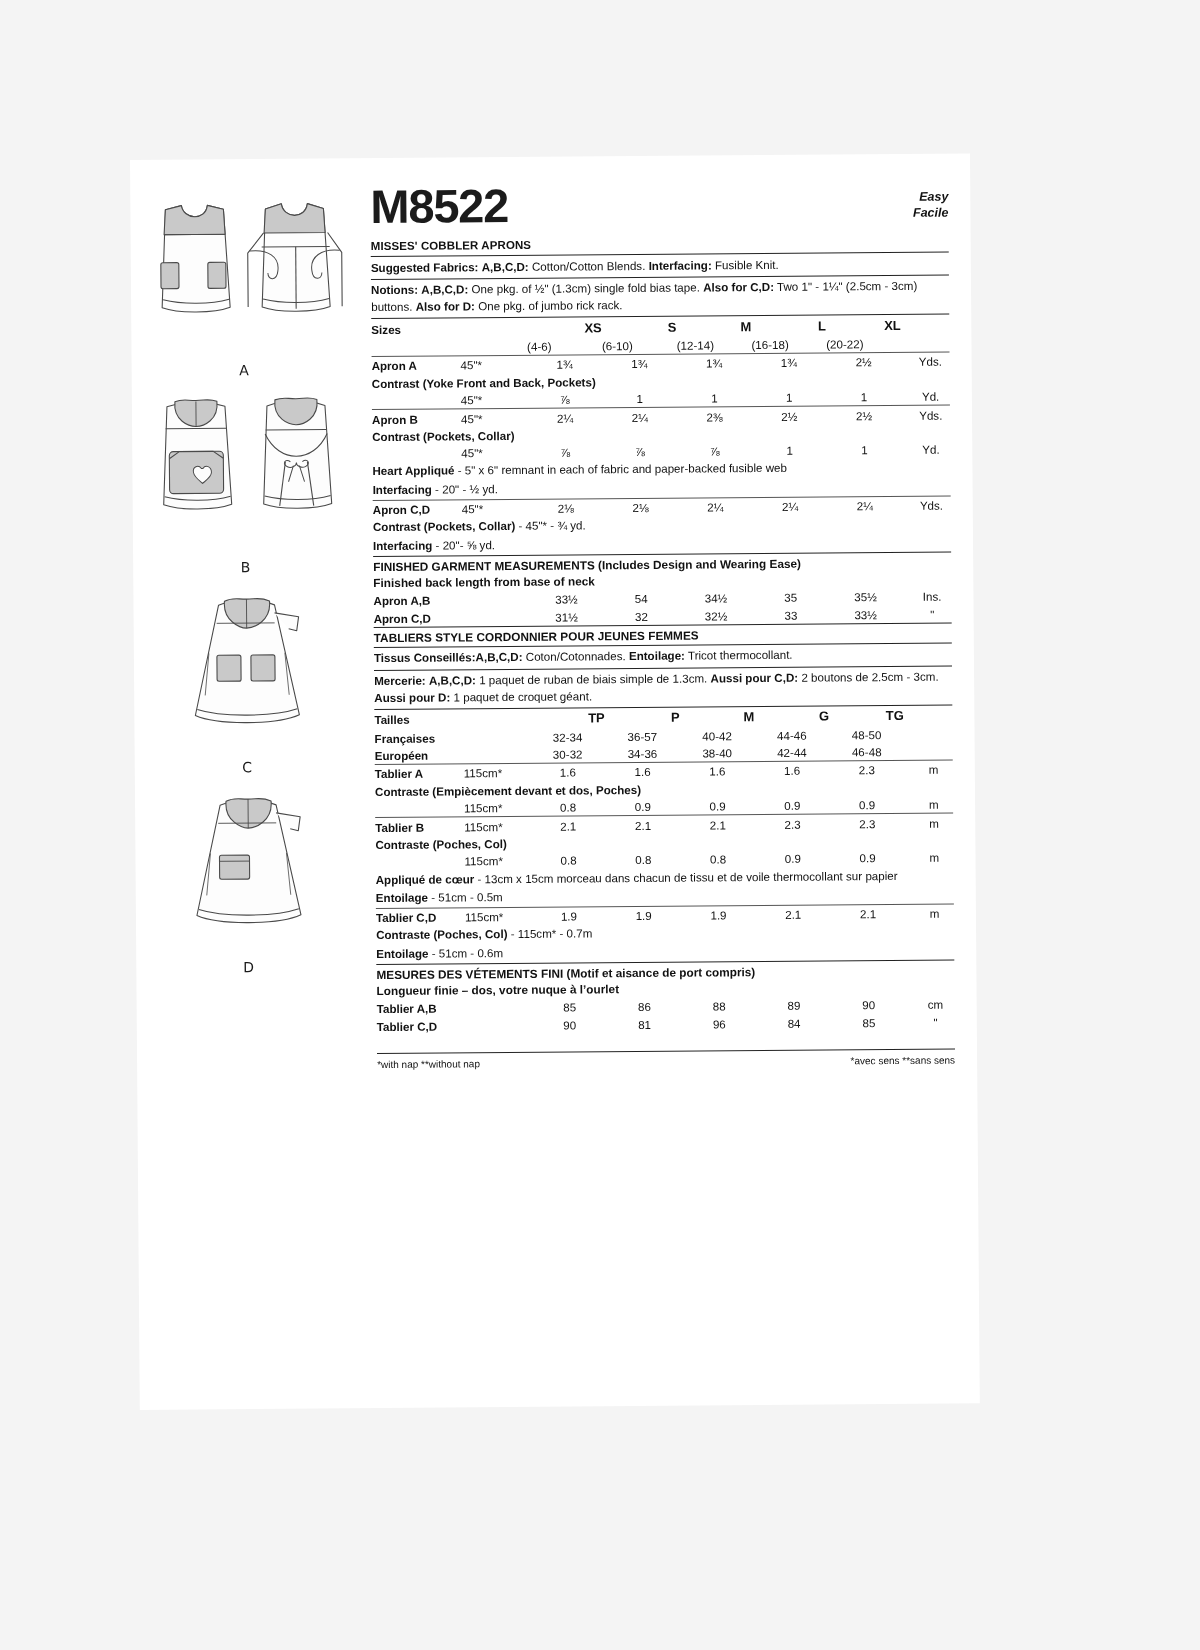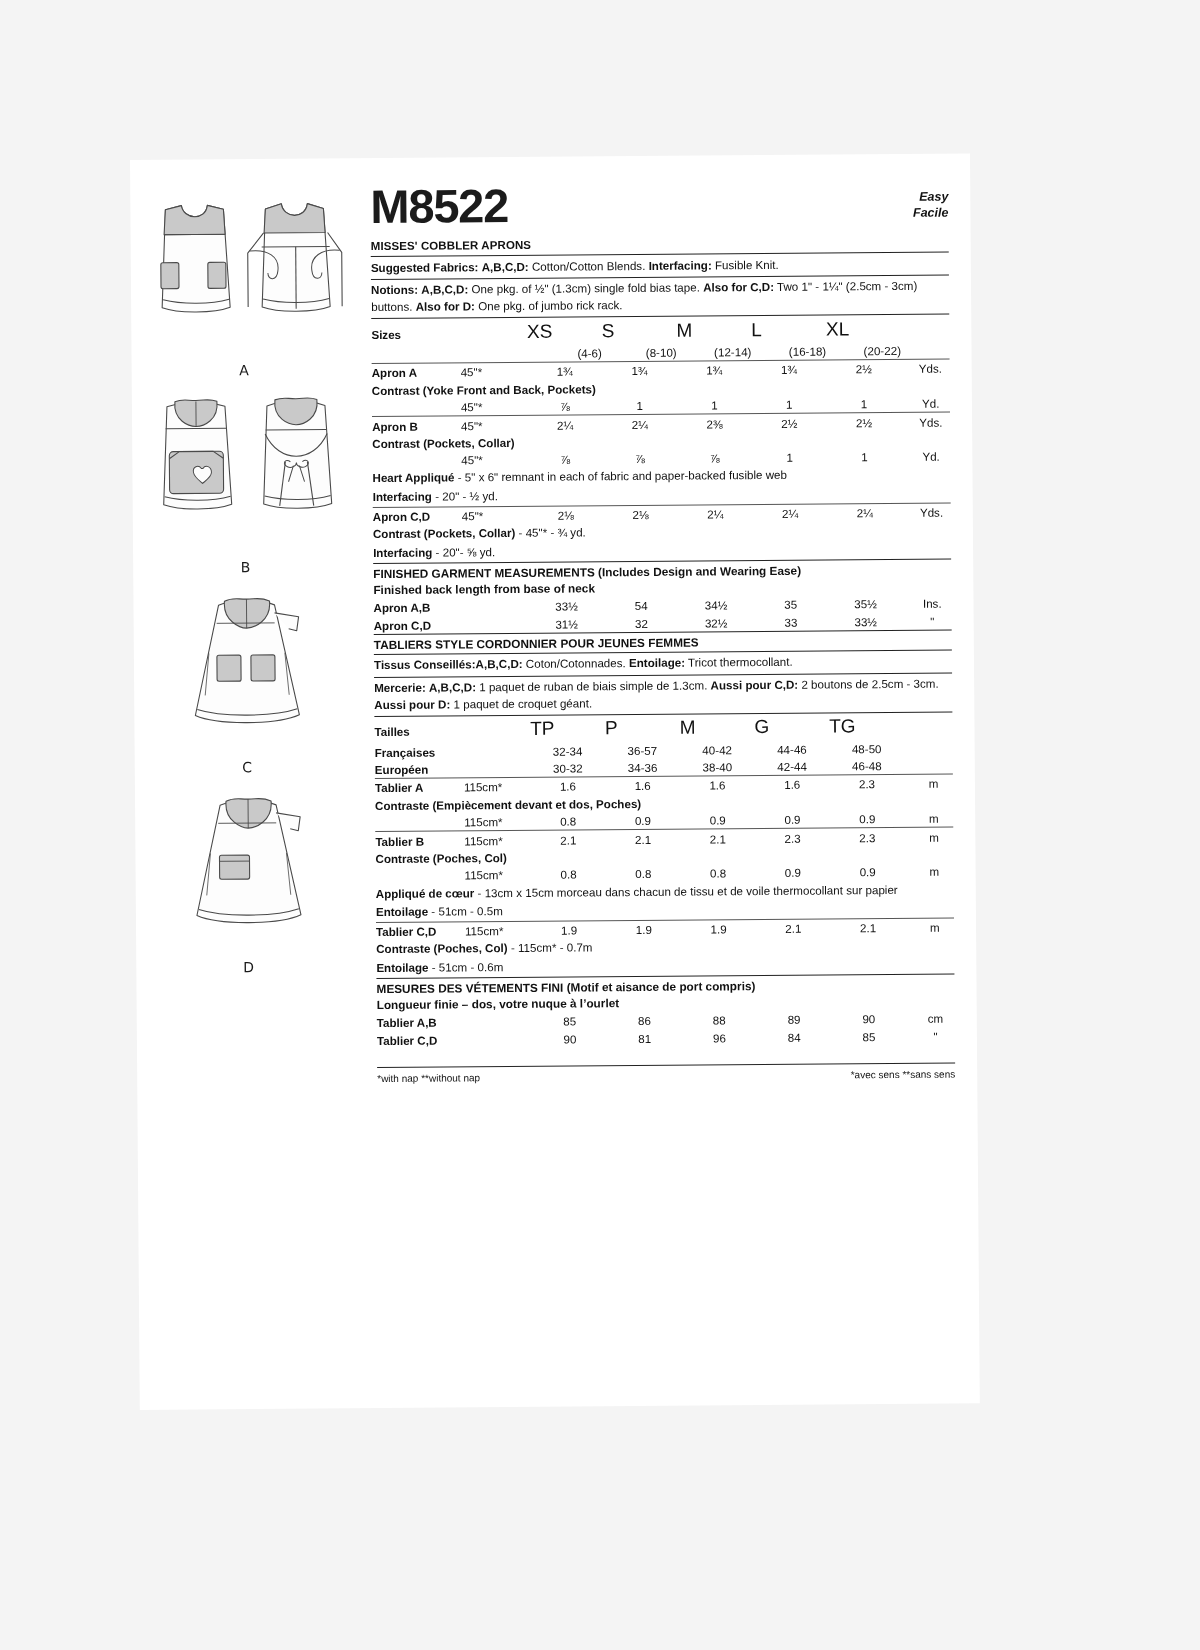--- a/index.html
+++ b/index.html
@@ -109,22 +109,22 @@
     padding: 2.2px 0;
     vertical-align: baseline;
     white-space: nowrap;
   }
   
   .c-label { width: 88px; }
   .c-width { width: 66px; }
   .c-size  { width: 74px; text-align: center; }
   .c-unit  { width: 48px; text-align: center; padding-left: 10px !important; }
   .b { font-weight: bold; }
-  .sz-head { font-weight: normal; font-size: 19px; text-align: left; }
-  .sz-sub  { font-size: 11.6px; text-align: right; }
+  .sz-head { font-weight: bold; font-size: 13px; text-align: right; }
+  .sz-sub  { font-size: 11.6px; text-align: left; }
   .sec-head {
     font-weight: bold;
     font-size: 11.8px;
     padding: 3px 0 2px 0;
   }
   .spanrow td { white-space: normal; }
 
   #footnotes {
     display: flex;
     justify-content: space-between;
@@ -271,21 +271,21 @@
             <td class="c-size sz-head">S</td>
             <td class="c-size sz-head">M</td>
             <td class="c-size sz-head">L</td>
             <td class="c-size sz-head">XL</td>
             <td class="c-unit"></td>
           </tr>
           <tr>
             <td class="c-label"></td>
             <td class="c-width"></td>
             <td class="c-size sz-sub">(4-6)</td>
-            <td class="c-size sz-sub">(8-10)</td>
+            <td class="c-size sz-sub">(6-10)</td>
             <td class="c-size sz-sub">(12-14)</td>
             <td class="c-size sz-sub">(16-18)</td>
             <td class="c-size sz-sub">(20-22)</td>
             <td class="c-unit"></td>
           </tr>
         </tbody>
           </table>
         <div class="rule-thin"></div>
 
         <table class="t">

